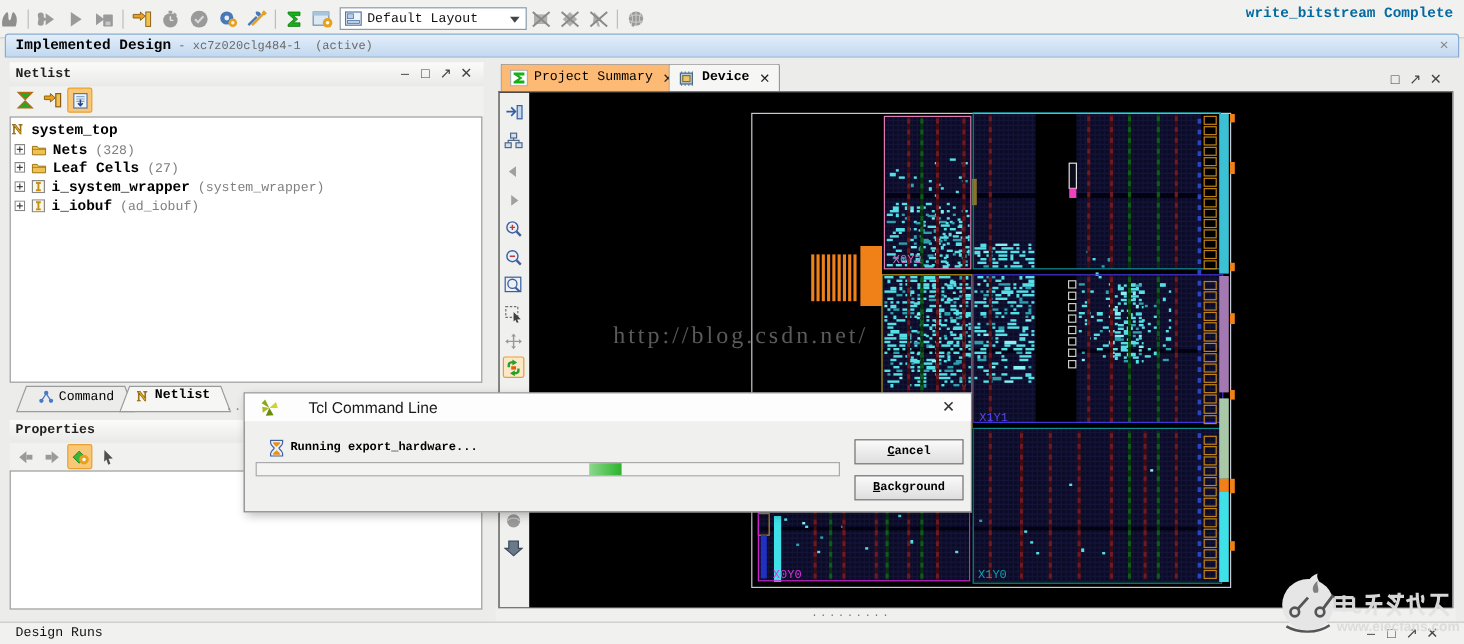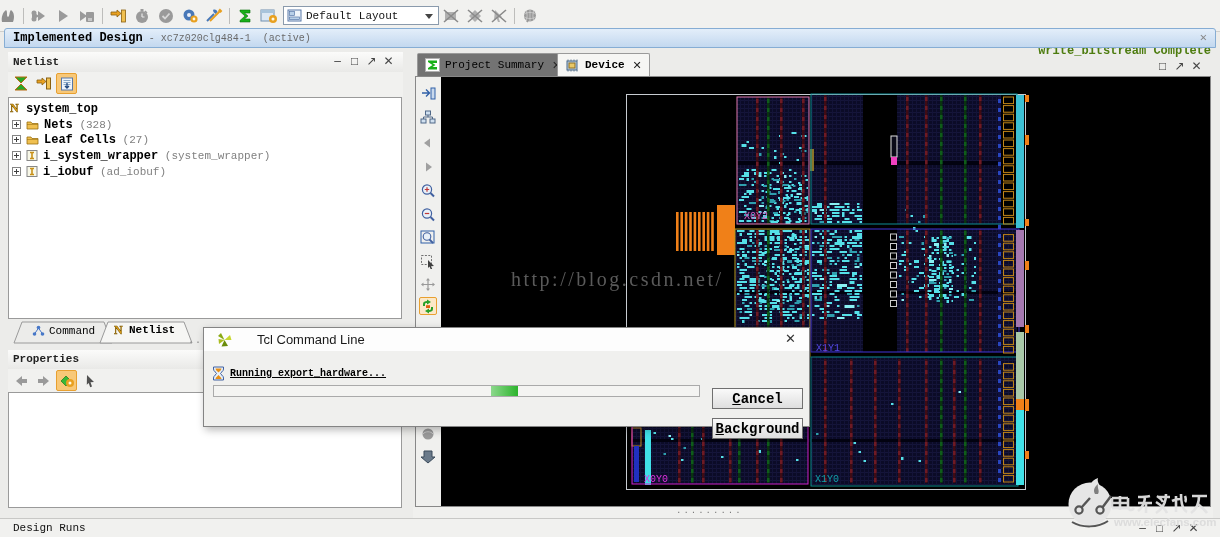--- a/index.html
+++ b/index.html
@@ -7,21 +7,21 @@
 
 .toolbar { position:absolute; left:0; top:0; width:1220px; height:32px;
   background:#f1f1ef; border-bottom:1px solid #cfcfcd; display:flex; align-items:center; }
 .ti { display:inline-flex; width:24px; justify-content:center; align-items:center; }
 .tsep { display:inline-block; width:1px; height:16px; background:#bdbdbb; margin:0 3px; }
 .combo { display:inline-flex; align-items:center; margin-left:2px; width:156px; height:19px;
   background:#fff; border:1px solid #8a9aac; padding-left:3px; position:relative; }
 .combotext { font-size:11px; margin-left:3px; color:#111; }
 .caret { position:absolute; right:5px; top:7px; width:0; height:0;
   border-left:4px solid transparent; border-right:4px solid transparent; border-top:5px solid #444; }
-.wbs { position:absolute; right:9px; top:4px; font-size:12px; font-weight:bold; color:#4d7c0f;margin-top:40px; }
+.wbs { position:absolute; right:9px; top:4px; font-size:12px; font-weight:bold; color:#0369a1; }
 
 
 .bluebar { position:absolute; left:4px; top:28px; width:1212px; height:20px;
   background:linear-gradient(#e3eefa,#c3d8ef); border:1px solid #86add4; border-radius:3px 3px 0 0;
   font-size:12px; line-height:19px; padding-left:8px; }
 .bb-b { font-weight:bold; color:#000; }
 .bb-g { color:#6a6a6a; font-size:10px; }
 .bb-x { position:absolute; right:8px; top:0px; color:#888; font-size:12px; }
 
 
@@ -71,29 +71,29 @@
 .vti.sel { background:#fce8c8; border:1px solid #e8a030; border-radius:2px; }
 
 
 .dlg { position:absolute; left:203px; top:327px; width:607px; height:100px;
   background:#f0f0ee; border:1px solid #848484; box-shadow:2px 3px 8px rgba(0,0,0,0.28); }
 .dlg-t { position:absolute; left:0; top:0; width:605px; height:23px; background:#fdfdfd;
   display:flex; align-items:center; padding-left:12px; }
 .dlg-title { font-family:"Liberation Sans"; font-size:13px; color:#1a1a1a; margin-left:24px; }
 .dlg-x { position:absolute; right:13px; top:3px; font-family:"Liberation Sans"; font-size:13px; color:#333; }
 .dlg-b { position:absolute; left:0; top:23px; width:605px; height:75px; }
-.dlg-run { position:absolute; left:8px; top:15px; display:inline-flex; align-items:center;text-decoration:underline; }
+.dlg-run { position:absolute; left:20px; top:15px; display:inline-flex; align-items:center; }
 .dlg-runt { font-size:10px; font-weight:bold; margin-left:5px; color:#000; }
 .pbar { position:absolute; left:9px; top:34px; width:487px; height:12px; background:#f4f4f2;
   border:1px solid #aaa; }
 .pchunk { position:absolute; left:277px; top:0; width:27px; height:10px;
   background:linear-gradient(90deg,#8cd88c,#2cb42c); }
 .dbtn { position:absolute; left:508px; width:91px; height:21px; font-family:"Liberation Mono";
-  font-size:14px; font-weight:bold; background:linear-gradient(#fafafa,#dedede);
-  border:1px solid #707070;margin-top:22px; }
+  font-size:10px; font-weight:bold; background:linear-gradient(#fafafa,#dedede);
+  border:1px solid #707070; }
 
 
 .scrollstrip { position:absolute; left:413px; top:507px; width:800px; height:11px; background:#f0f0ee; }
 .hdots { position:absolute; left:263px; top:-1px; color:#777; font-size:9px; letter-spacing:2px; }
 .druns { position:absolute; left:0; top:518px; width:1220px; height:19px; background:#f1f1ef;
   border-top:1px solid #c8c8c6; font-size:11px; padding:3px 0 0 13px; color:#111; }
 .wbtns2 { position:absolute; right:18px; top:2px; }
 </style></head>
 <body>
 <div class="toolbar">
@@ -314,21 +314,21 @@
         </span><span class="ti2">
           <svg width="12" height="14" viewBox="0 0 12 14" style="">
             <path d="M3 1 L10 8 L6.5 8.3 L8 12.5 L6.2 13.2 L4.7 9 L2.8 10.8 Z" fill="#505050"></path>
           </svg>
         </span></div>
       <div class="props-c"></div>
     </div>
   </div>
 <div class="rpanel">
     <div class="rtabs">
-      <span class="rtab" style="background:#737373"><span class="rtabi">
+      <span class="rtab" style="background:#fdba74"><span class="rtabi">
           <svg width="15" height="14" viewBox="0 0 15 14" style="">
             <rect x="0.5" y="0.5" width="14" height="13" fill="#fff" stroke="#b0b0b0"></rect>
             <path d="M3 2.5 L12 2.5 L12 5 L7.5 5 L10.5 7 L7.5 9 L12 9 L12 11.5 L3 11.5 L3 10 L7.5 7 L3 4 Z" fill="#18b018"></path>
           </svg>
         </span>Project Summary<span class="tx">✕</span></span>
       <span class="rtab selr">
         <span class="rtabi">
           <svg width="15" height="13" viewBox="0 0 15 13" style="">
             <rect x="2" y="2" width="10" height="9" fill="#b8cce0" stroke="#486888"></rect>
             <rect x="4" y="4" width="6" height="5" fill="#e8c868" stroke="#907020"></rect>

